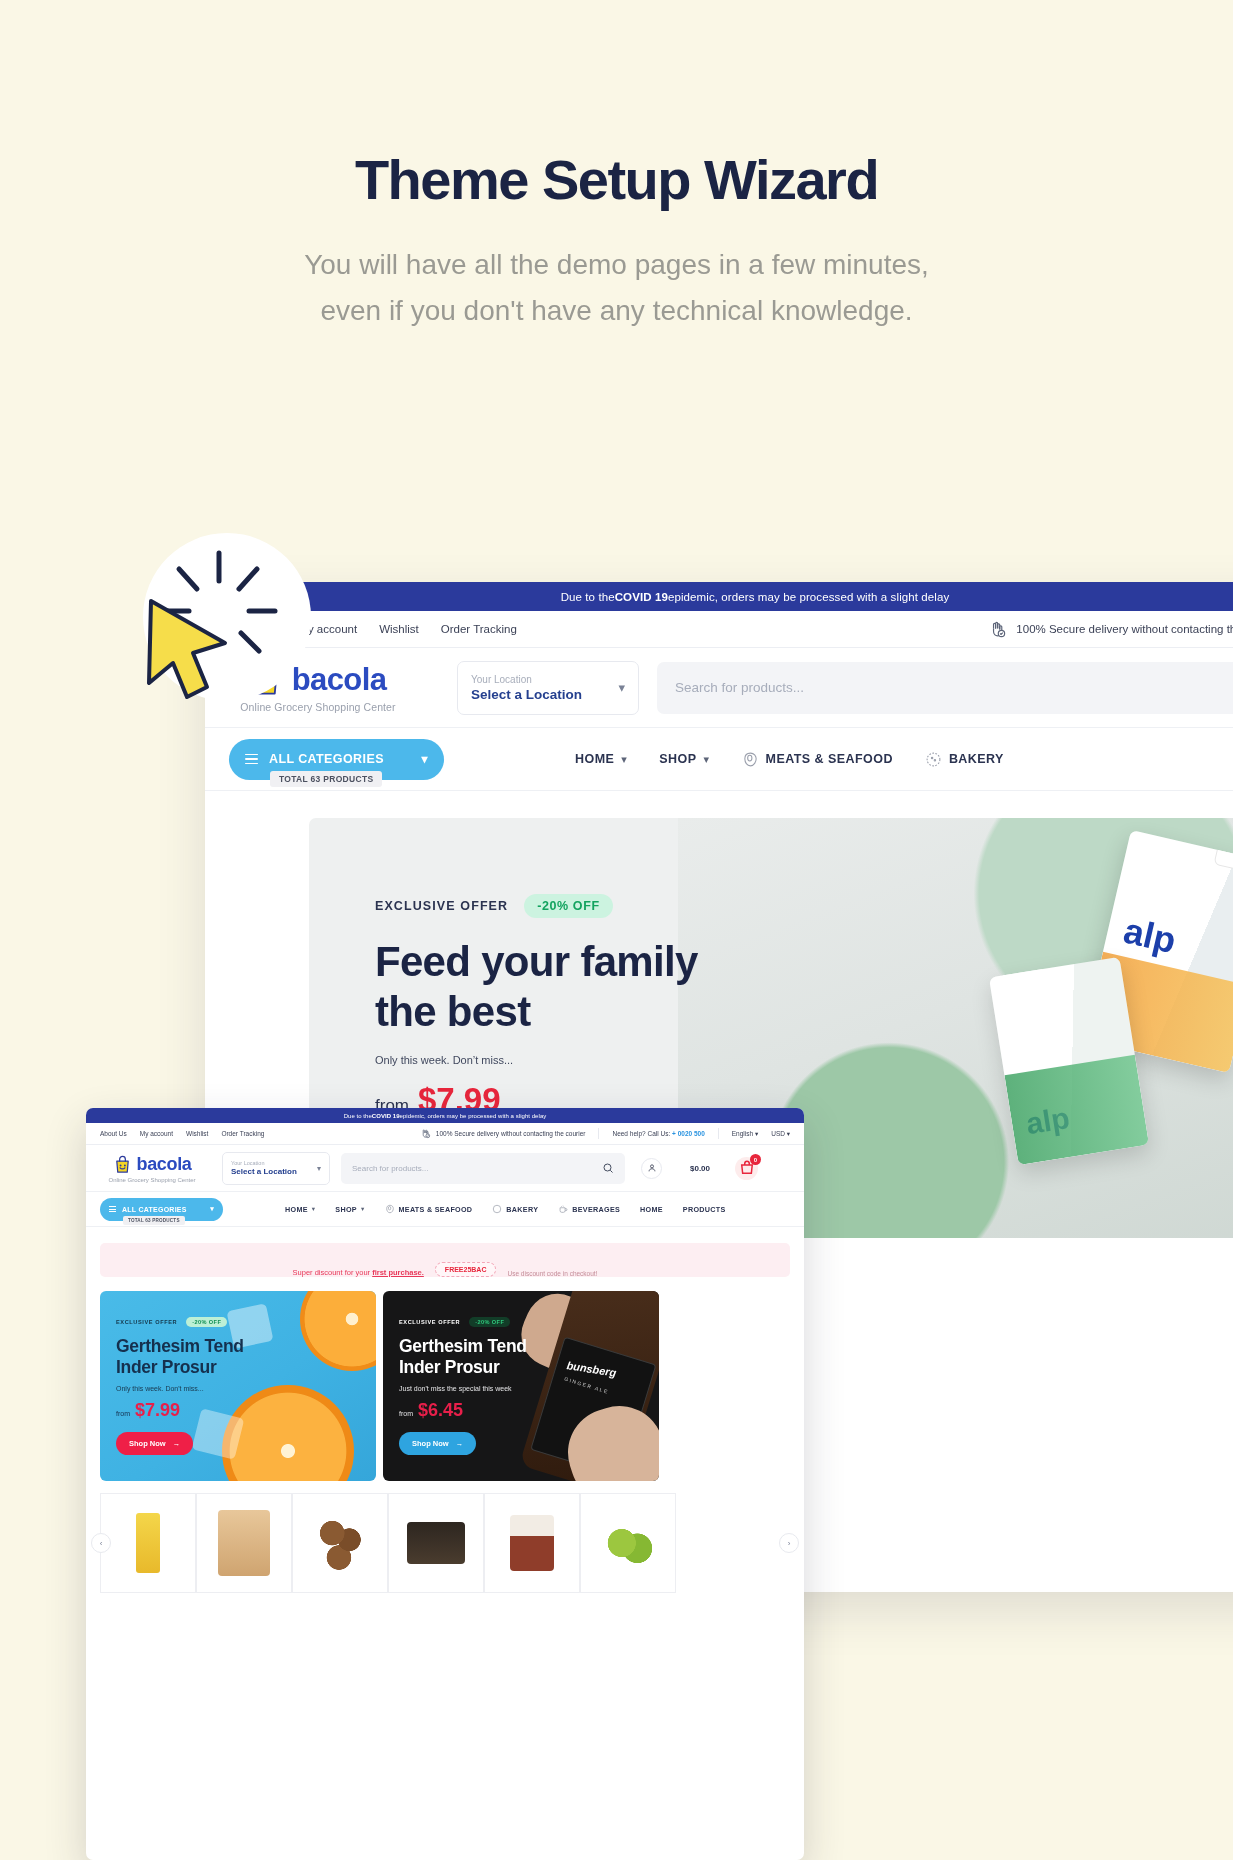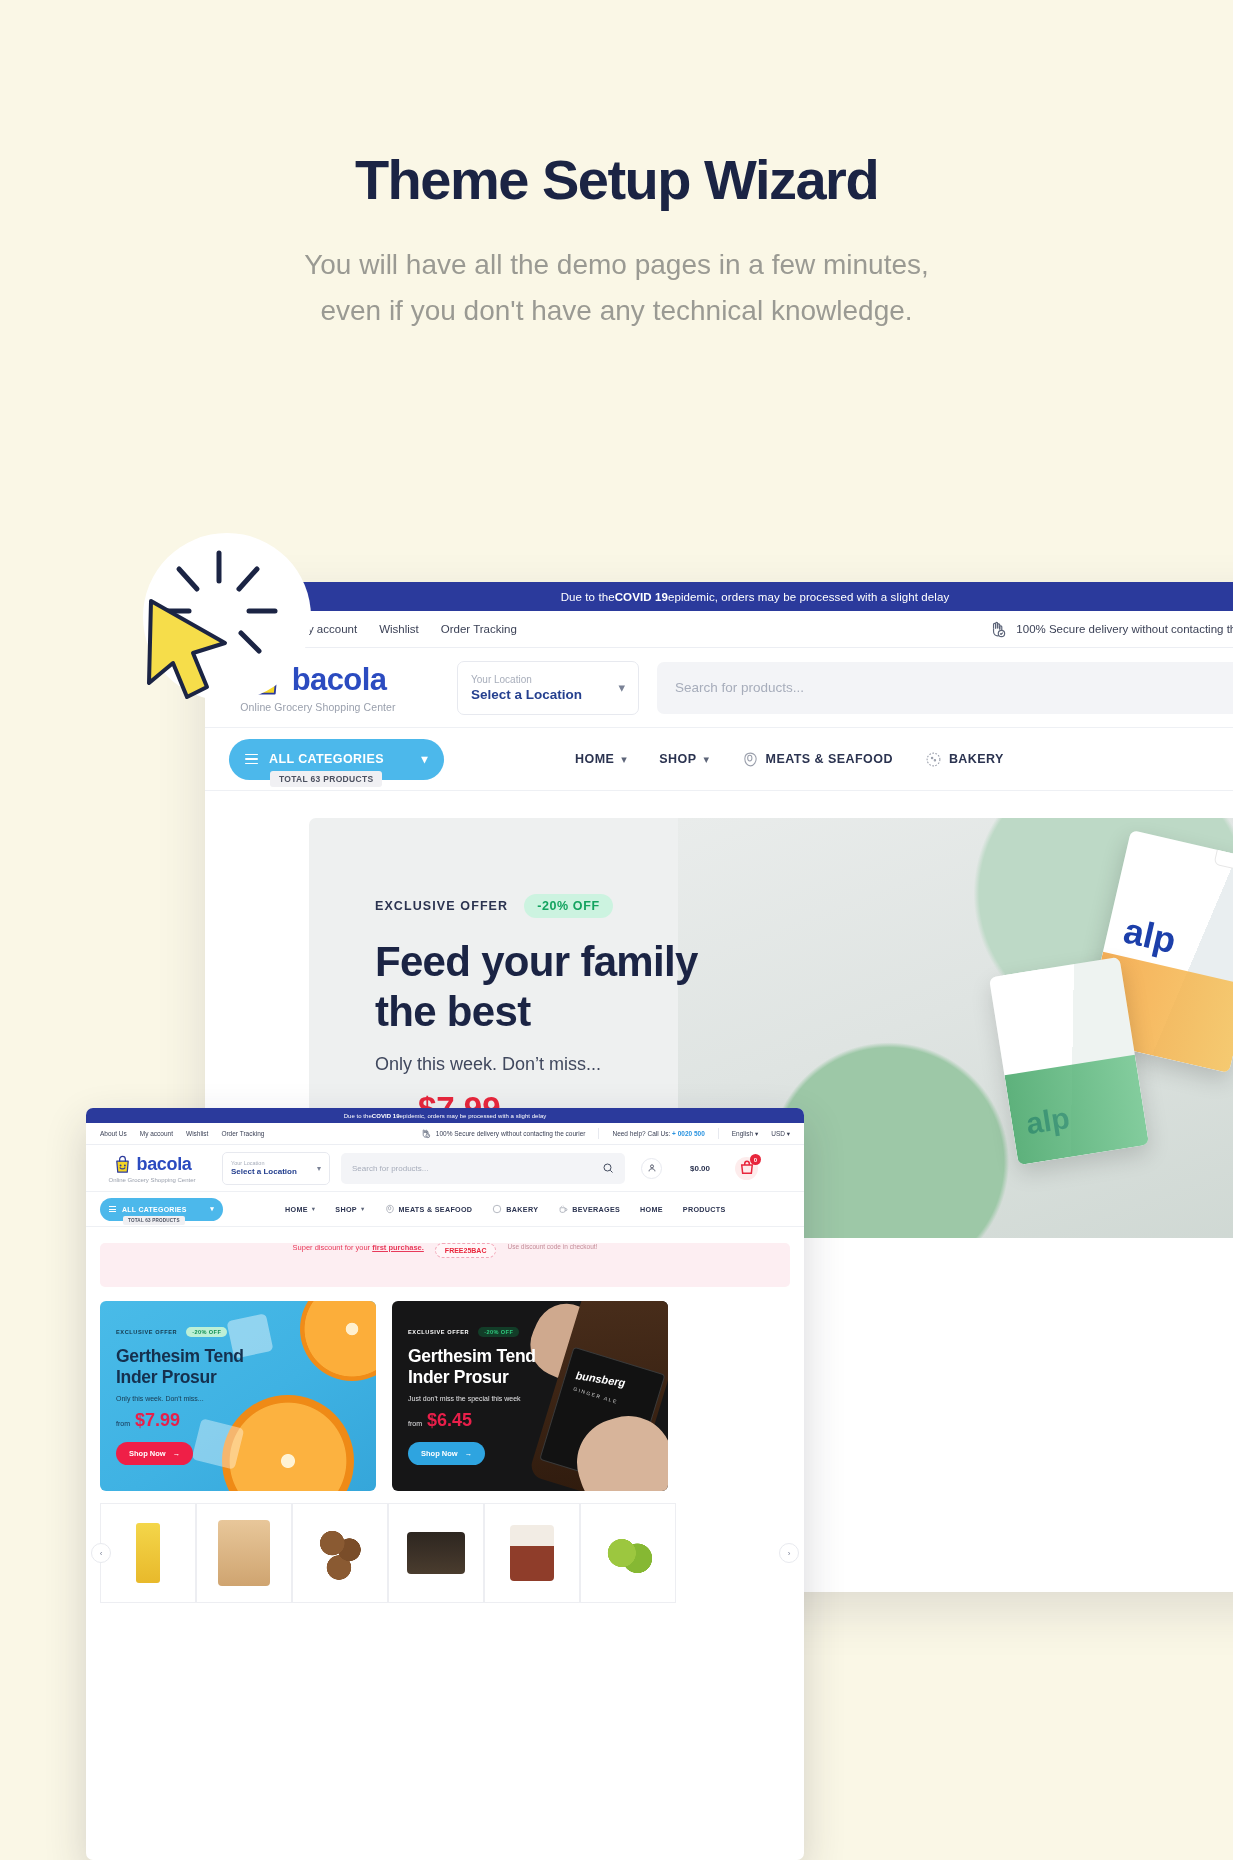--- a/index.html
+++ b/index.html
@@ -121,21 +121,21 @@
   .carton2:after{content:"";position:absolute;left:0;bottom:0;width:100%;height:48%;
     background:linear-gradient(90deg,#3aa05f,#6cc48b);opacity:.82;}
   .carton2 .cap{position:absolute;left:14px;top:-10px;width:40px;height:22px;background:#fff;border-radius:6px;}
   .carton2 .br{position:absolute;left:14px;bottom:22px;font-size:30px;font-weight:bold;color:#1c3faa;}
   .slider-inner{position:absolute;left:66px;top:76px;z-index:3;}
   .offer-row{display:flex;align-items:center;gap:16px;}
   .offer-lab{font-size:12.5px;font-weight:bold;letter-spacing:1.1px;color:#2b3350;}
   .offer-pill{background:#ccf3e0;color:#13a35f;font-size:12.5px;font-weight:bold;
     letter-spacing:.6px;border-radius:13px;padding:5px 13px;}
   .slider-h{font-size:42px;line-height:1.18;font-weight:bold;color:#1b2444;margin:19px 0 0;letter-spacing:-.7px;}
-  .slider-p{font-size:18px;color:#40485e;margin:18px 0 0;}
+  .slider-p{font-size:11px;color:#40485e;margin:18px 0 0;}
   .slider-price{display:flex;align-items:baseline;gap:9px;margin-top:15px;}
   .slider-price .fr{font-size:17px;color:#2b3350;}
   .slider-price .pr{font-size:33px;font-weight:bold;color:#e8263c;}
 
   
   .mock-small{
     position:absolute;left:86px;top:1108px;width:718px;height:752px;
     background:#fff;border-radius:7px;overflow:hidden;
     box-shadow:0 16px 42px rgba(40,40,60,.19);
     z-index:30;
@@ -181,28 +181,28 @@
   .s-allcat .bg3 i{display:block;width:7px;height:1px;background:#fff;}
   .s-allcat .cc{margin-left:auto;font-size:7px;}
   .s-catbadge{position:absolute;left:23px;top:18px;background:#f0f0f3;color:#4c5160;
     font-size:4.6px;font-weight:bold;padding:2px 5px;border-radius:2px;letter-spacing:.2px;}
   .s-mainnav{margin-left:62px;display:flex;align-items:center;gap:20px;
     font-size:7.2px;font-weight:bold;color:#2b3350;letter-spacing:.3px;}
   .s-mainnav .it{display:flex;align-items:center;gap:4px;white-space:nowrap;}
   .s-mainnav .it .cv{font-size:6.5px;font-weight:normal;color:#5c6478;}
   .s-mainnav .it .gi{width:10px;height:10px;display:block;opacity:.6;}
   .promo{
-    margin:16px 14px 0;height:44px;background:#fdeef2;border-radius:5px;
-    display:flex;align-items:flex-start;justify-content:center;gap:11px;font-size:7.5px;color:#e8395a;
+    margin:16px 14px 0;height:34px;background:#fdeef2;border-radius:5px;
+    display:flex;align-items:flex-end;justify-content:center;gap:11px;font-size:7.5px;color:#e8395a;
   }
   .promo u{font-weight:bold;}
   .promo .code{border:1px dashed #f3a7b8;border-radius:11px;padding:3px 9px;
     font-size:7px;font-weight:bold;color:#e8263c;background:#fff6f8;}
   .promo .hint{color:#c58d99;font-size:6.5px;}
-  .banners{margin:14px 14px 0;display:flex;gap:16px;}
+  .banners{margin:14px 14px 0;display:flex;gap:7px;}
   .bn{width:276px;height:190px;border-radius:6px;position:relative;overflow:hidden;}
   .bn-a{background:linear-gradient(145deg,#49bbe8 0%,#3fb2e3 55%,#35a6da 100%);}
   .bn-b{background:#161617;}
   .bn-in{position:absolute;left:16px;top:26px;z-index:4;}
   .bn-off{display:flex;align-items:center;gap:9px;}
   .bn-off .l{font-size:5.6px;font-weight:bold;letter-spacing:.6px;}
   .bn-off .p{font-size:5.6px;font-weight:bold;letter-spacing:.4px;border-radius:8px;padding:2px 6px;}
   .bn-a .bn-off .l{color:#14364a;}
   .bn-a .bn-off .p{background:#bdf0d6;color:#0f8f52;}
   .bn-b .bn-off .l{color:#ffffff;}

